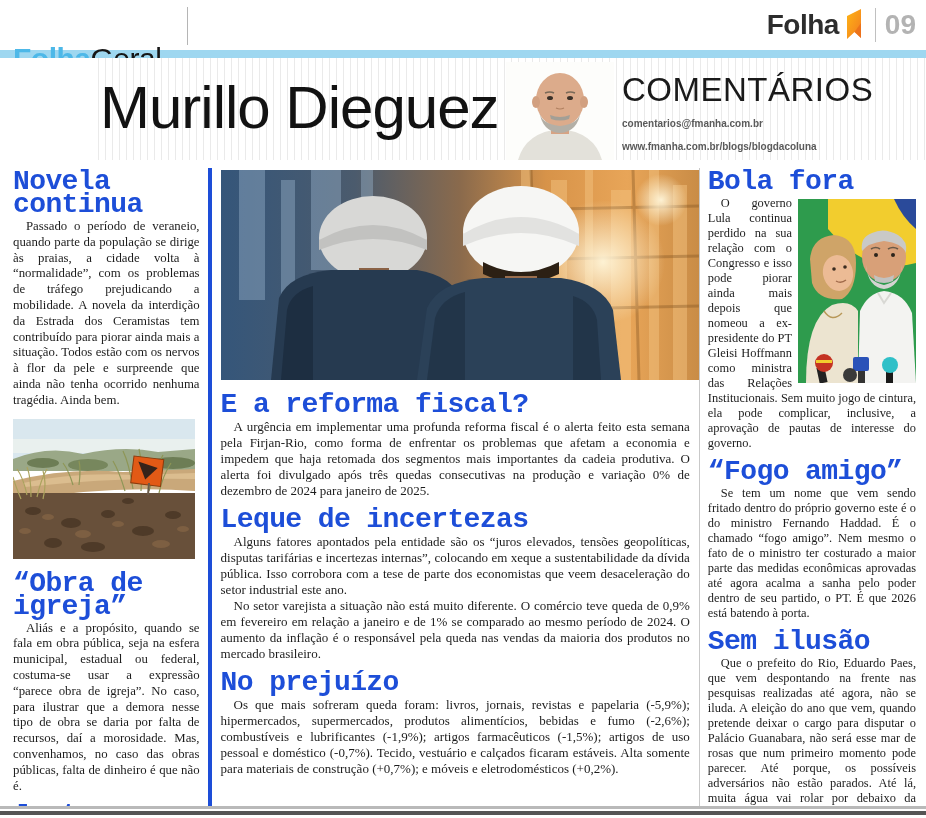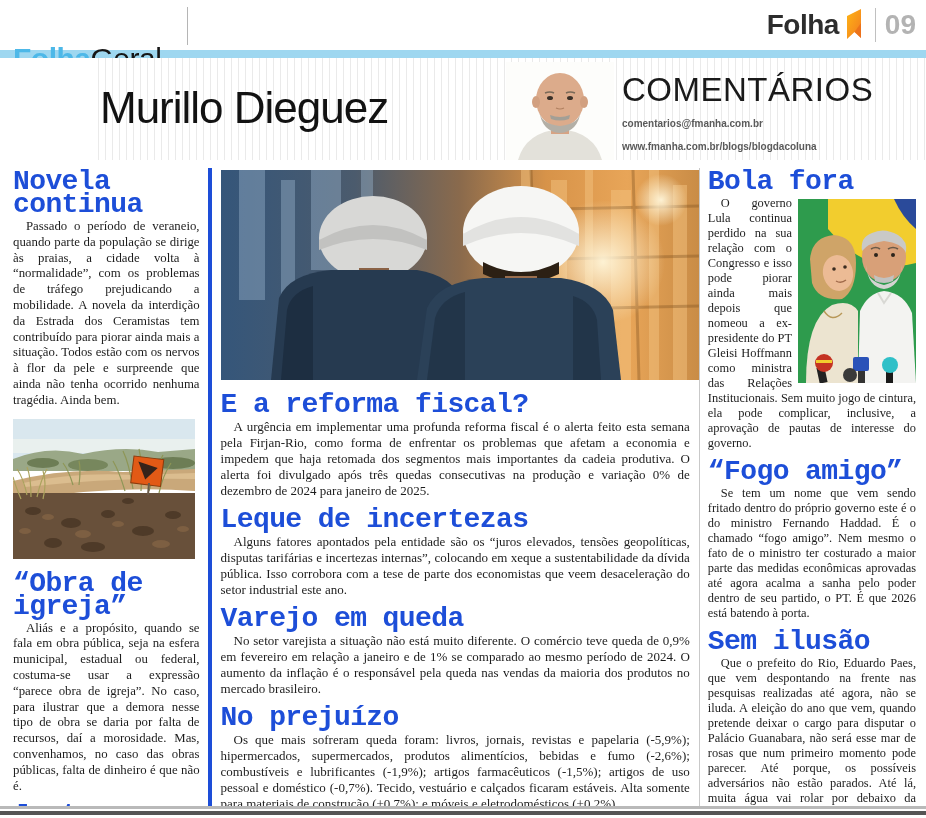--- a/index.html
+++ b/index.html
@@ -18,21 +18,21 @@
   .corner-brand{font-size:28px;font-weight:bold;color:#2d2d2d;letter-spacing:-0.5px;}
   .one-icon{margin-left:-4px;}
   .corner-div{width:1px;height:34px;background:#c0c0c0;}
   .page-num{font-size:28px;font-weight:bold;color:#b3b3b3;}
   
   .blue-bar{height:8px;background:#9ed7f0;}
   .masthead{height:102px;position:relative;
     background:linear-gradient(90deg,#fff 0 95px,transparent 95px),
                repeating-linear-gradient(90deg,#eaeaea 0 1px,#ffffff 1px 7px);}
   .columnist-name{position:absolute;left:100px;top:2px;margin:0;
-    font-family:"Liberation Sans",sans-serif;font-weight:200;font-size:44px;line-height:96px;
+    font-family:"Liberation Sans",sans-serif;font-weight:200;font-size:60px;line-height:96px;
     letter-spacing:-1px;color:#121212;}
   .portrait{position:absolute;left:506px;top:4px;width:108px;height:98px;}
   .col-head{position:absolute;left:622px;top:14px;font-family:"Liberation Sans",sans-serif;}
   .col-title{font-size:33px;font-weight:300;letter-spacing:.5px;color:#1a1a1a;line-height:36px;}
   .contact{font-size:10px;font-weight:bold;color:#5a5a5a;line-height:13.5px;margin-top:9px;}
   .contact:first-of-type{margin-top:7px;}
   
   .content{display:flex;padding:8px 10px 0 13px;height:648px;box-sizing:border-box;}
   .col{overflow:hidden;}
   .col-left{width:190px;padding-right:8px;}
@@ -238,21 +238,20 @@
       </figure>
       <article>
         <h2>E a reforma fiscal?</h2>
         <p class="body">A urgência em implementar uma profunda reforma fiscal é o alerta feito esta semana pela Firjan-Rio, como forma de enfrentar os problemas que afetam a economia e impedem que haja retomada dos segmentos mais importantes da cadeia produtiva. O alerta foi divulgado após três quedas consecutivas na produção e variação 0% de dezembro de 2024 para janeiro de 2025.</p>
       </article>
       <article>
         <h2>Leque de incertezas</h2>
         <p class="body">Alguns fatores apontados pela entidade são os “juros elevados, tensões geopolíticas, disputas tarifárias e incertezas internas”, colocando em xeque a sustentabilidade da dívida pública. Isso corrobora com a tese de parte dos economistas que veem desaceleração do setor industrial este ano.</p>
       </article>
       <article>
-        <h2>Varejo em queda</h2>
         <p class="body">No setor varejista a situação não está muito diferente. O comércio teve queda de 0,9% em fevereiro em relação a janeiro e de 1% se comparado ao mesmo período de 2024. O aumento da inflação é o responsável pela queda nas vendas da maioria dos produtos no mercado brasileiro.</p>
       </article>
       <article>
         <h2>No prejuízo</h2>
         <p class="body">Os que mais sofreram queda foram: livros, jornais, revistas e papelaria (-5,9%); hipermercados, supermercados, produtos alimentícios, bebidas e fumo (-2,6%); combustíveis e lubrificantes (-1,9%); artigos farmacêuticos (-1,5%); artigos de uso pessoal e doméstico (-0,7%). Tecido, vestuário e calçados ficaram estáveis. Alta somente para materiais de construção (+0,7%); e móveis e eletrodomésticos (+0,2%).</p>
       </article>
 
     </section>
 
     <section class="col col-right">

